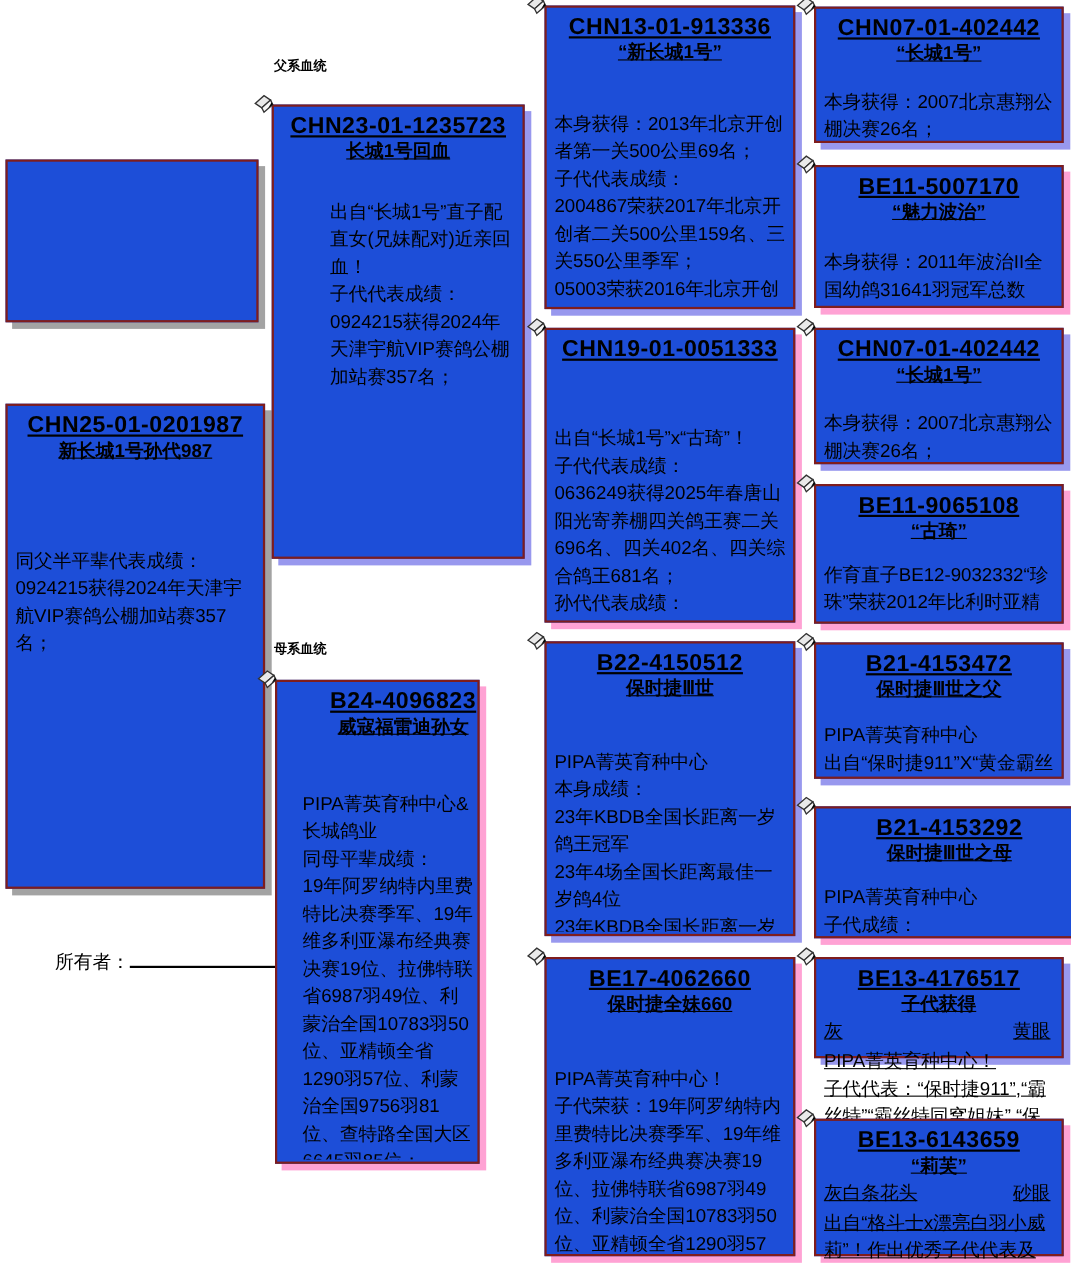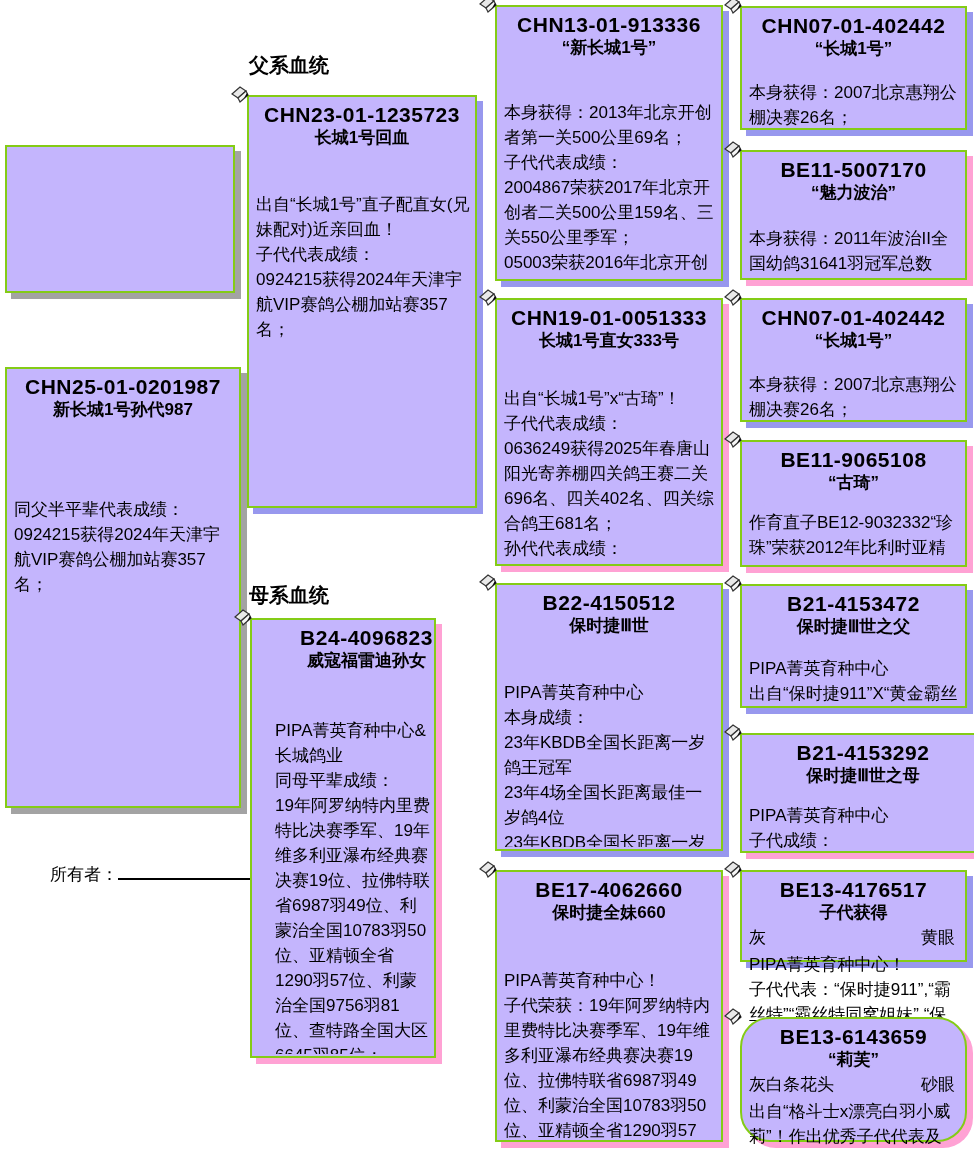--- a/index.html
+++ b/index.html
@@ -1,31 +1,31 @@
 <!DOCTYPE html>
 <html><head>
 <meta charset="utf-8">
 <style>
   html,body{margin:0;padding:0;background:#fff;}
   #canvas{position:relative;width:974px;height:1149px;background:#fff;overflow:hidden;
           font-family:"Liberation Sans",sans-serif;color:#000;}
-  .box{position:absolute;background:#c4b5fd;border:2px solid #84cc16;box-sizing:border-box;}
+  .box{position:absolute;background:#1d4ed8;border:2px solid #7f1d1d;box-sizing:border-box;text-decoration:underline;}
   .sh-gray{box-shadow:6px 6px 0 #a3a3a3;}
   .sh-blue{box-shadow:6px 6px 0 #9898ee;}
   .sh-pink{box-shadow:6px 6px 0 #ffa2d4;}
   .ring{margin-top:6px;text-align:center;font-weight:bold;font-size:21px;line-height:24px;
         letter-spacing:.5px;}
   .name{text-align:center;font-weight:bold;font-size:17px;line-height:22px;}
   .body{position:absolute;left:7px;right:4px;bottom:2px;overflow:hidden;
         font-size:17px;line-height:25px;white-space:pre-line;text-align:left;}
   .body-static{margin:2px 7px 0 7px;font-size:17px;line-height:25px;white-space:pre-line;
         overflow:hidden;}
   .traits{display:flex;justify-content:space-between;margin:2px 10px 0 7px;
         font-size:17px;line-height:24px;}
-  .blood-label{position:absolute;font-weight:bold;font-size:20px;}
+  .blood-label{position:absolute;font-weight:bold;font-size:12px;}
   .clip{position:absolute;left:-19px;top:-11px;width:20px;height:18px;}
   .owner{position:absolute;font-size:17px;}
   .owner .line{display:inline-block;width:150px;border-bottom:2px solid #000;height:14px;}
 </style>
 </head>
 <body>
 
 <div id="canvas">
 
   <div class="box sh-gray" style="left:5px;top:145px;width:230px;height:148px;"></div>
@@ -45,21 +45,21 @@
   <div class="blood-label" style="left:249px;top:582px;">母系血统</div>
 
   <div class="box sh-blue" style="left:247px;top:95px;width:230px;height:413px;">
     <span class="clip"><svg width="20" height="18" viewBox="0 0 20 18">
           <polygon points="2,8 10,1 16,5 8,12" fill="#e9e9e9" stroke="#333" stroke-width="1.2"></polygon>
           <polygon points="16,5 18,9 10,16 8,12" fill="#f6f6f6" stroke="#333" stroke-width="1.2"></polygon>
           <polygon points="17,7 18,9 14,12" fill="#000"></polygon>
         </svg></span>
     <div class="ring">CHN23-01-1235723</div>
     <div class="name">长城1号回血</div>
-    <div class="body" style="top:95px;">出自“长城1号”直子配直女(兄妹配对)近亲回血！
+    <div class="body" style="top:83px;margin-left:44px;">出自“长城1号”直子配直女(兄妹配对)近亲回血！
 子代代表成绩：
 0924215获得2024年天津宇航VIP赛鸽公棚加站赛357名；</div>
   </div>
 
   <div class="box sh-pink" style="left:250px;top:618px;width:186px;height:440px;padding-left:47px;">
     <span class="clip"><svg width="20" height="18" viewBox="0 0 20 18">
           <polygon points="2,8 10,1 16,5 8,12" fill="#e9e9e9" stroke="#333" stroke-width="1.2"></polygon>
           <polygon points="16,5 18,9 10,16 8,12" fill="#f6f6f6" stroke="#333" stroke-width="1.2"></polygon>
           <polygon points="17,7 18,9 14,12" fill="#000"></polygon>
         </svg></span>
@@ -84,21 +84,20 @@
 05003荣获2016年北京开创者一关500公里36名、三关550公里41名、四关综合57名；</div>
   </div>
 
   <div class="box sh-pink" style="left:495px;top:298px;width:228px;height:268px;">
     <span class="clip"><svg width="20" height="18" viewBox="0 0 20 18">
           <polygon points="2,8 10,1 16,5 8,12" fill="#e9e9e9" stroke="#333" stroke-width="1.2"></polygon>
           <polygon points="16,5 18,9 10,16 8,12" fill="#f6f6f6" stroke="#333" stroke-width="1.2"></polygon>
           <polygon points="17,7 18,9 14,12" fill="#000"></polygon>
         </svg></span>
     <div class="ring">CHN19-01-0051333</div>
-    <div class="name">长城1号直女333号</div>
     <div class="body" style="top:86px;">出自“长城1号”x“古琦”！
 子代代表成绩：
 0636249获得2025年春唐山阳光寄养棚四关鸽王赛二关696名、四关402名、四关综合鸽王681名；
 孙代代表成绩：
 0924215获得2024年天津宇航VIP赛鸽公棚加站赛357名；</div>
   </div>
 
   <div class="box sh-blue" style="left:495px;top:583px;width:228px;height:268px;">
     <span class="clip"><svg width="20" height="18" viewBox="0 0 20 18">
           <polygon points="2,8 10,1 16,5 8,12" fill="#e9e9e9" stroke="#333" stroke-width="1.2"></polygon>
@@ -208,21 +207,21 @@
     <div class="ring">BE13-4176517</div>
     <div class="name">子代获得</div>
     <div class="traits">
       <span>灰</span>
       <span>黄眼</span>
     </div>
     <div class="body-static">PIPA菁英育种中心！
 子代代表：“保时捷911”,“霸丝特”“霸丝特同窝姐妹”,“保时捷王</div>
   </div>
 
-  <div class="box sh-pink" style="left:740px;top:1017px;width:227px;height:125px;border-radius:30px;">
+  <div class="box sh-pink" style="left:740px;top:1017px;width:227px;height:125px;">
     <span class="clip"><svg width="20" height="18" viewBox="0 0 20 18">
           <polygon points="2,8 10,1 16,5 8,12" fill="#e9e9e9" stroke="#333" stroke-width="1.2"></polygon>
           <polygon points="16,5 18,9 10,16 8,12" fill="#f6f6f6" stroke="#333" stroke-width="1.2"></polygon>
           <polygon points="17,7 18,9 14,12" fill="#000"></polygon>
         </svg></span>
     <div class="ring">BE13-6143659</div>
     <div class="name">“莉芙”</div>
     <div class="traits">
       <span>灰白条花头</span>
       <span>砂眼</span>

